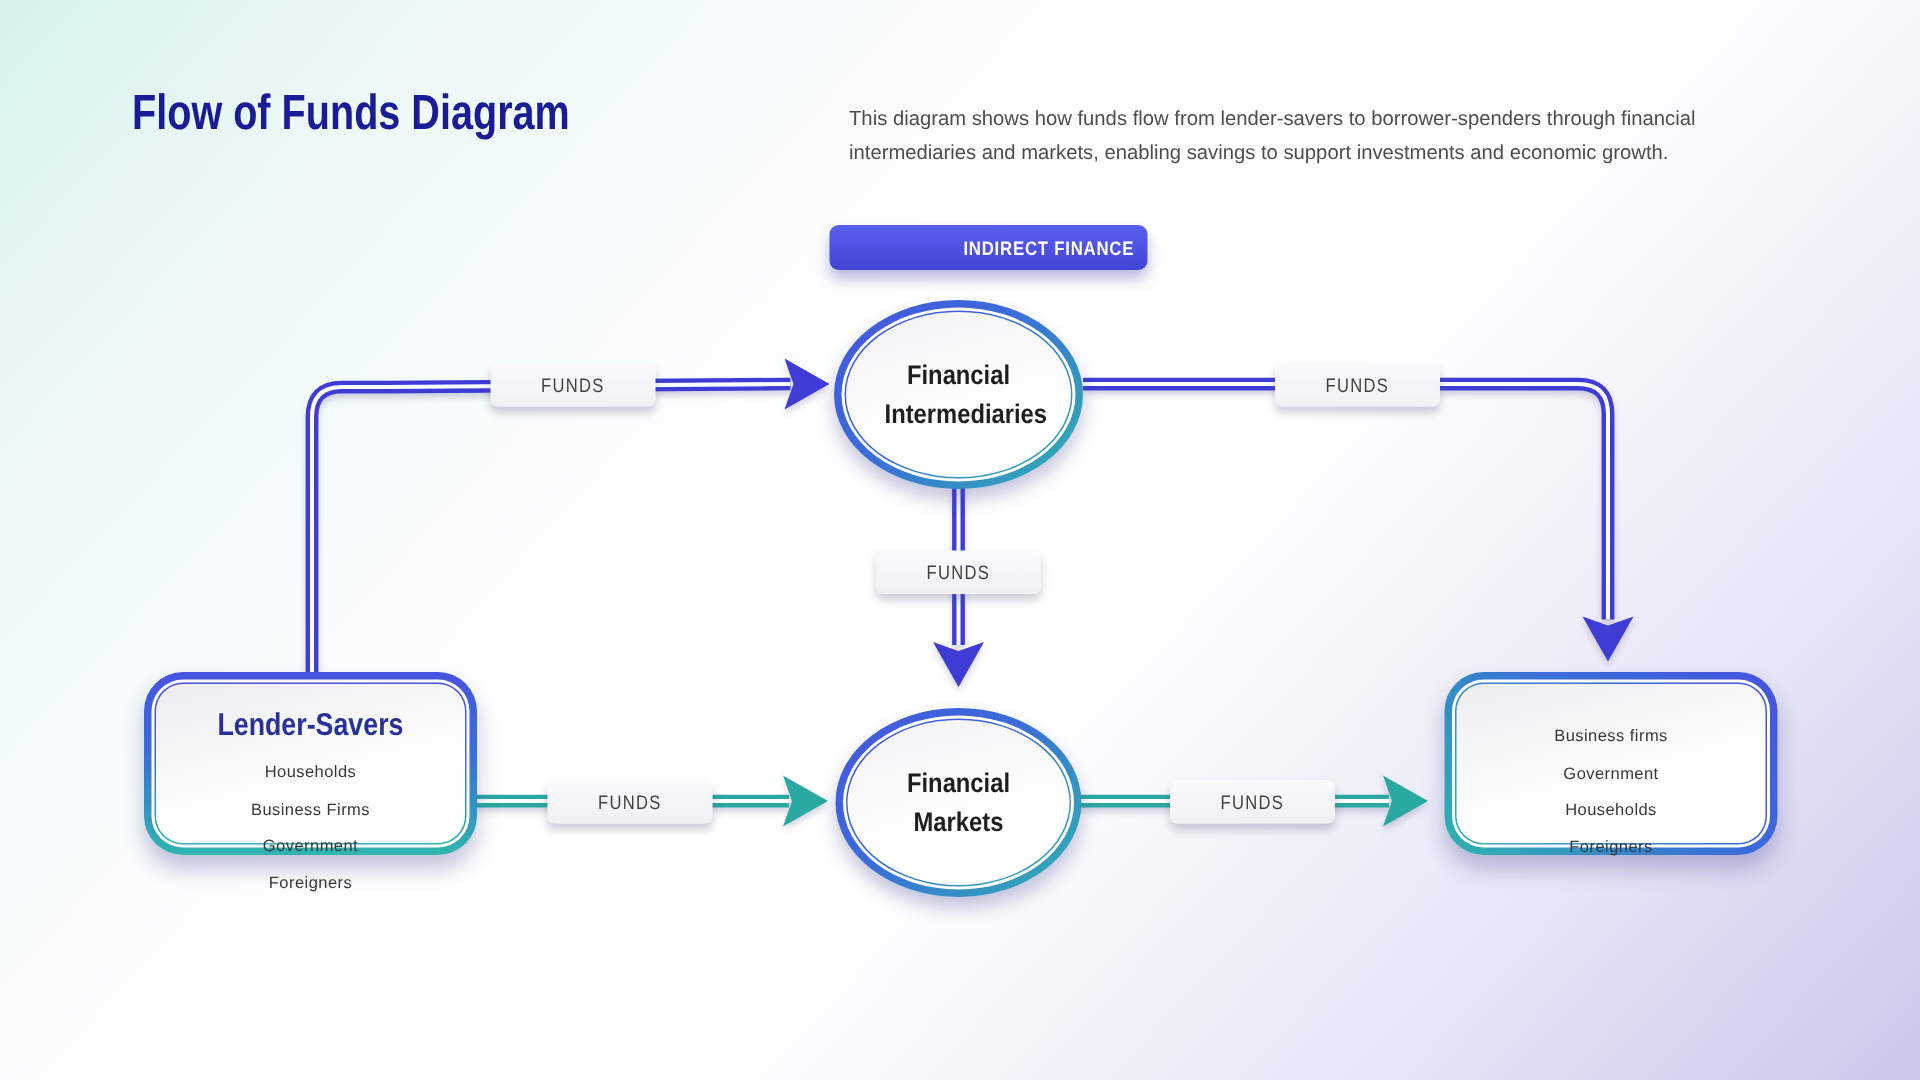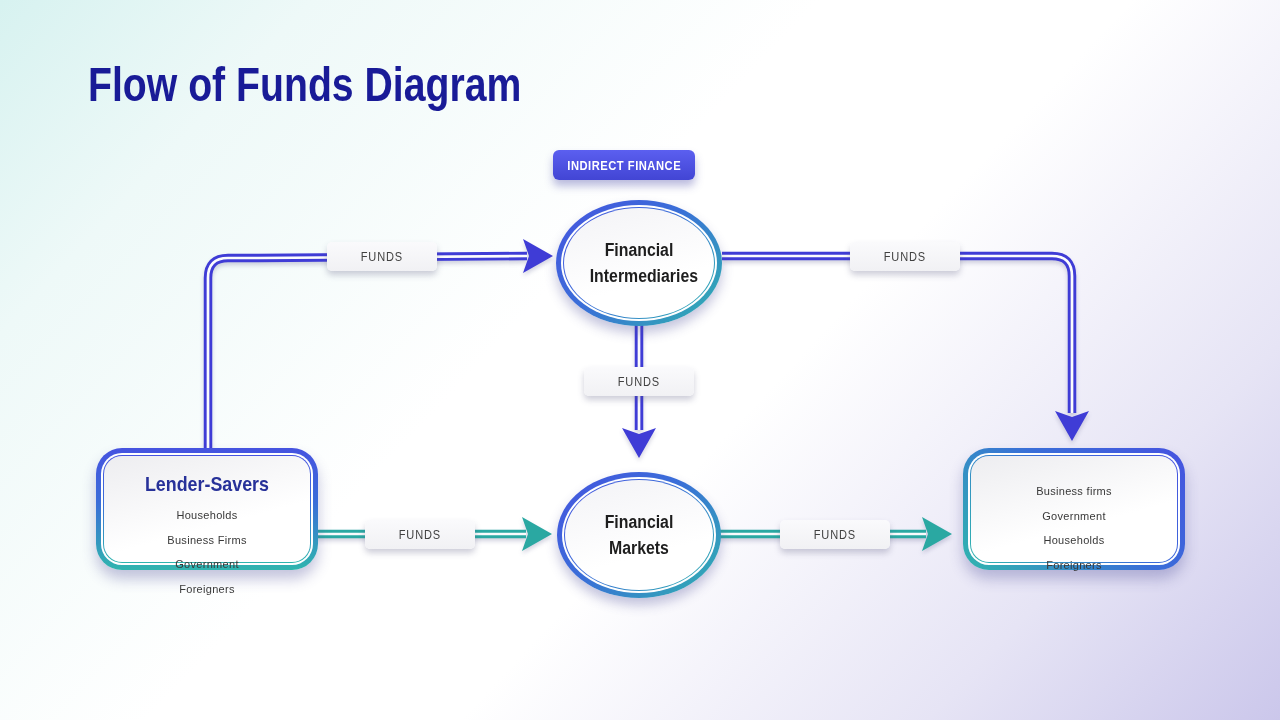--- a/index.html
+++ b/index.html
@@ -7,32 +7,32 @@
   body { font-family:"Liberation Sans","DejaVu Sans",sans-serif; }
 
   .stage {
     position:relative; width:1280px; height:720px; overflow:hidden;
     background:linear-gradient(133deg,#d7f2f0 0%,#eef9f8 16%,#ffffff 42%,#ffffff 58%,#e6e4f5 82%,#cbc7eb 100%);
   }
 
   
   .page-title {
     position:absolute; left:88px; top:56px;
-    font-size:49px; font-weight:bold; color:#191b97; white-space:nowrap;
+    font-size:33px; font-weight:bold; color:#191b97; white-space:nowrap;
   }
   .page-title .cond { display:inline-block; transform:scaleX(0.80); transform-origin:0 50%; letter-spacing:0px; }
   .page-desc {
     position:absolute; left:566px; top:67px; width:632px;
     font-size:13.5px; line-height:1.72; color:#4d4d4d;
   }
 
   
   .badge {
-    position:absolute; width:142px; height:30px; border-radius:6px;
-    display:flex; align-items:center; justify-content:center;
+    position:absolute; width:212px; height:30px; border-radius:6px;
+    display:flex; align-items:center; justify-content:flex-end;
     font-size:13px; font-weight:bold; letter-spacing:0.6px;
   }
   .badge .cond { display:inline-block; transform:scaleX(0.86); }
   .badge-indirect {
     left:553px; top:150px; color:#ffffff;
     background:linear-gradient(180deg,#5b5ff0 0%,#4245d4 100%);
     box-shadow:0 6px 9px rgba(60,60,160,0.35);
   }
   .badge-direct {
     left:553px; top:625px; color:#163a3d;
@@ -136,20 +136,21 @@
     <g>
       <path class="line-teal" d="M 716 534 L 926 534"></path>
       <path class="line-core" d="M 716 534 L 926 534"></path>
       <polygon class="head-teal" points="952,534 922,517 928,534 922,551"></polygon>
     </g>
   </svg>
 
   <h1 class="page-title">
     <span class="cond">Flow of Funds Diagram</span>
   </h1>
+  <p class="page-desc">This diagram shows how funds flow from lender-savers to borrower-spenders through financial intermediaries and markets, enabling savings to support investments and economic growth.</p>
 
   <div class="badge badge-indirect">
     <span class="cond">INDIRECT FINANCE</span>
   </div>
 
   <div class="node ellipse ellipse-fi grad-diag">
     <div class="gap"></div>
     <div class="ring grad-diag"></div>
     <div class="fill">
       <div class="ellipse-label">Financial Intermediaries</div>

